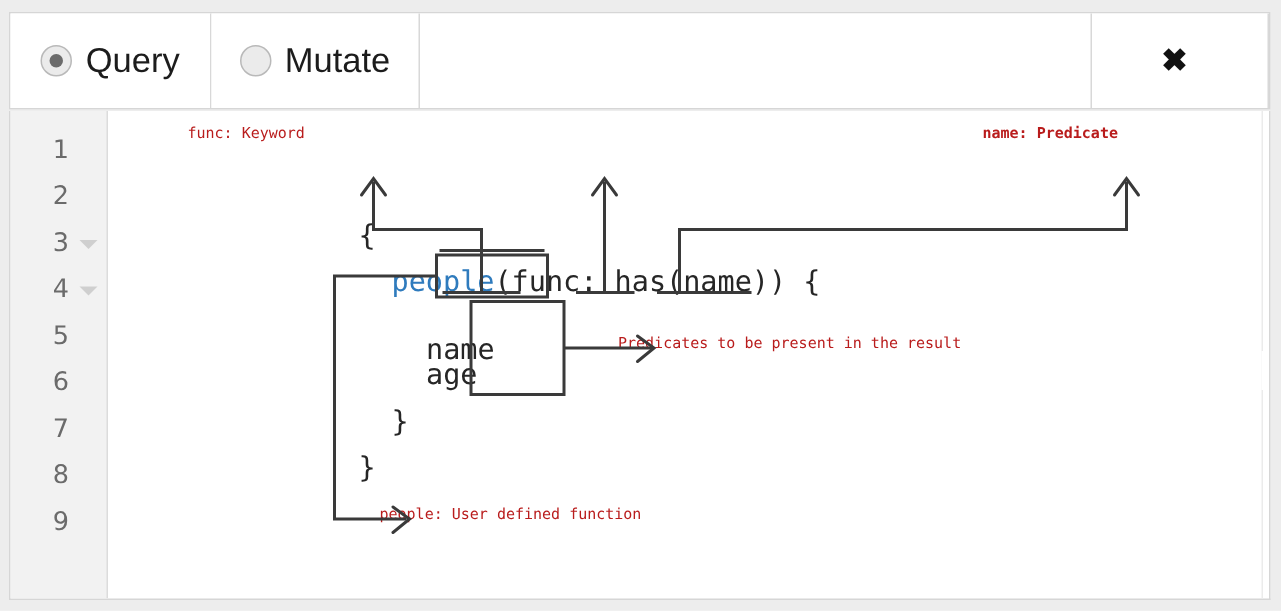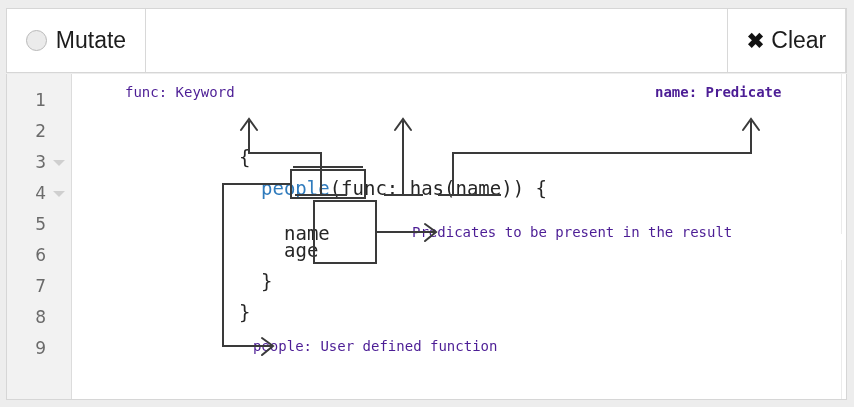--- a/index.html
+++ b/index.html
@@ -91,22 +91,22 @@
     font-family:"DejaVu Sans Mono", monospace;
     font-size:19px;
     color:#262626;
     white-space:pre;
     letter-spacing:0px;
   }
   .code .kw{color:#2f7bbd;}
   .note{
     position:absolute;
     font-family:"DejaVu Sans Mono", monospace;
-    font-size:14px;
-    color:#4c1d95;
+    font-size:10px;
+    color:#b91c1c;
     white-space:pre;
   }
   .svgoverlay{
     position:absolute;left:0;top:0;width:841px;height:326px;
     pointer-events:none;
   }
   .scrollnotch{
     position:absolute;right:0px;top:160px;width:5px;height:26px;
     background:#ffffff;
   }
@@ -115,31 +115,36 @@
     background:#ebebeb;
   }
 </style>
 </head>
 <body>
 
 <div class="app">
 
   <div class="toolbar">
 
+    <div class="tbtn query">
+      <span class="radio">
+          <span class="dot"></span>
+        </span>
+      <span>Query</span>
+    </div>
 
     <div class="tbtn mutate">
       <span class="radio off"></span>
       <span>Mutate</span>
     </div>
 
     <div class="spacer"></div>
 
     <div class="tbtn clear">
       <span class="xicon">✖</span>
-      <span>Clear</span>
     </div>
 
   </div>
 
   <div class="editor">
 
     <div class="gutter">
       <div class="lineno" style="top:16px;">1</div>
       <div class="lineno" style="top:47px;">2</div>
       <div class="lineno" style="top:78px;">3</div>

